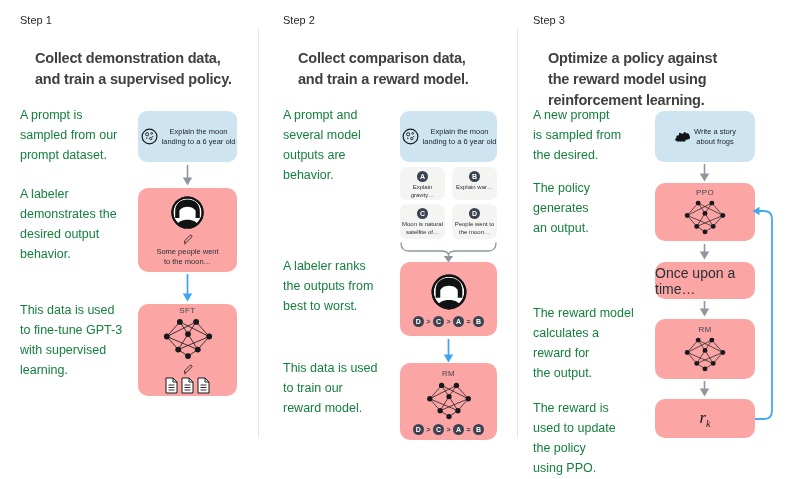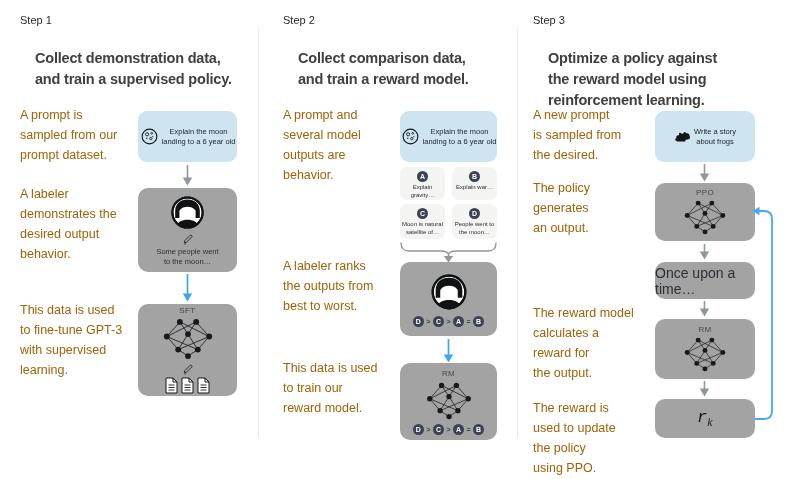--- a/index.html
+++ b/index.html
@@ -2,38 +2,38 @@
 <html><head>
 <meta charset="utf-8">
 <style>
   html,body{margin:0;padding:0;background:#ffffff;}
   .canvas{position:relative;width:788px;height:479px;background:#ffffff;overflow:hidden;
           font-family:"Liberation Sans","DejaVu Sans",sans-serif;color:#1e2126;}
   .divider{position:absolute;top:28px;height:410px;width:1px;background:#e8e8e6;}
   .step{position:absolute;font-size:11px;color:#26292e;}
   .heading{position:absolute;margin:15px;font-size:14.5px;font-weight:bold;line-height:21px;
            letter-spacing:-0.2px;color:#404040;white-space:pre-line;}
-  .body{position:absolute;margin:0;font-size:12.5px;line-height:20px;white-space:pre-line;color:#a16207;}
-  .card{position:absolute;background:#a3a3a3;border-radius:10px;display:flex;flex-direction:column;
+  .body{position:absolute;margin:0;font-size:12.5px;line-height:20px;white-space:pre-line;color:#15803d;}
+  .card{position:absolute;background:#fca5a5;border-radius:10px;display:flex;flex-direction:column;
         align-items:center;justify-content:center;}
   .bluebox{position:absolute;background:#cee4f1;border-radius:9px;display:flex;flex-direction:row;
         align-items:center;justify-content:center;gap:3px;}
   .bb-text{font-size:7.5px;line-height:10px;text-align:center;white-space:pre-line;color:#202730;}
   .model-label{font-size:8px;letter-spacing:0.4px;color:#43484f;text-align:center;}
   .card-small-text{font-size:7.5px;line-height:10px;text-align:center;white-space:pre-line;color:#2a2f36;}
   .mini-card{position:absolute;background:#f4f4f2;border-radius:7px;display:flex;flex-direction:column;
         align-items:center;padding-top:4px;box-sizing:border-box;gap:2px;}
   .mini-text{font-size:6px;line-height:7.5px;text-align:center;white-space:pre-line;color:#2a2f36;}
   .badge{width:11px;height:11px;border-radius:50%;background:#3b4250;color:#ffffff;font-size:7px;
          font-weight:bold;display:flex;align-items:center;justify-content:center;}
   .rank-row{display:flex;align-items:center;gap:2.5px;}
   .rank-sep{font-size:7px;font-weight:bold;color:#3b4250;}
   .abs{position:absolute;}
   .once-text{font-size:14px;color:#2a2f36;}
-  .rk{font-family:Liberation Mono, monospace;font-style:italic;font-size:17px;color:#17191c;}
+  .rk{font-family:Liberation Serif, serif;font-style:italic;font-size:17px;color:#17191c;}
   .rk sub{font-size:10px;}
   svg{display:block;}
 </style>
 </head>
 <body>
 
 <div class="canvas">
 
   <div class="divider" style="left:258px"></div>
   <div class="divider" style="left:517px"></div>

